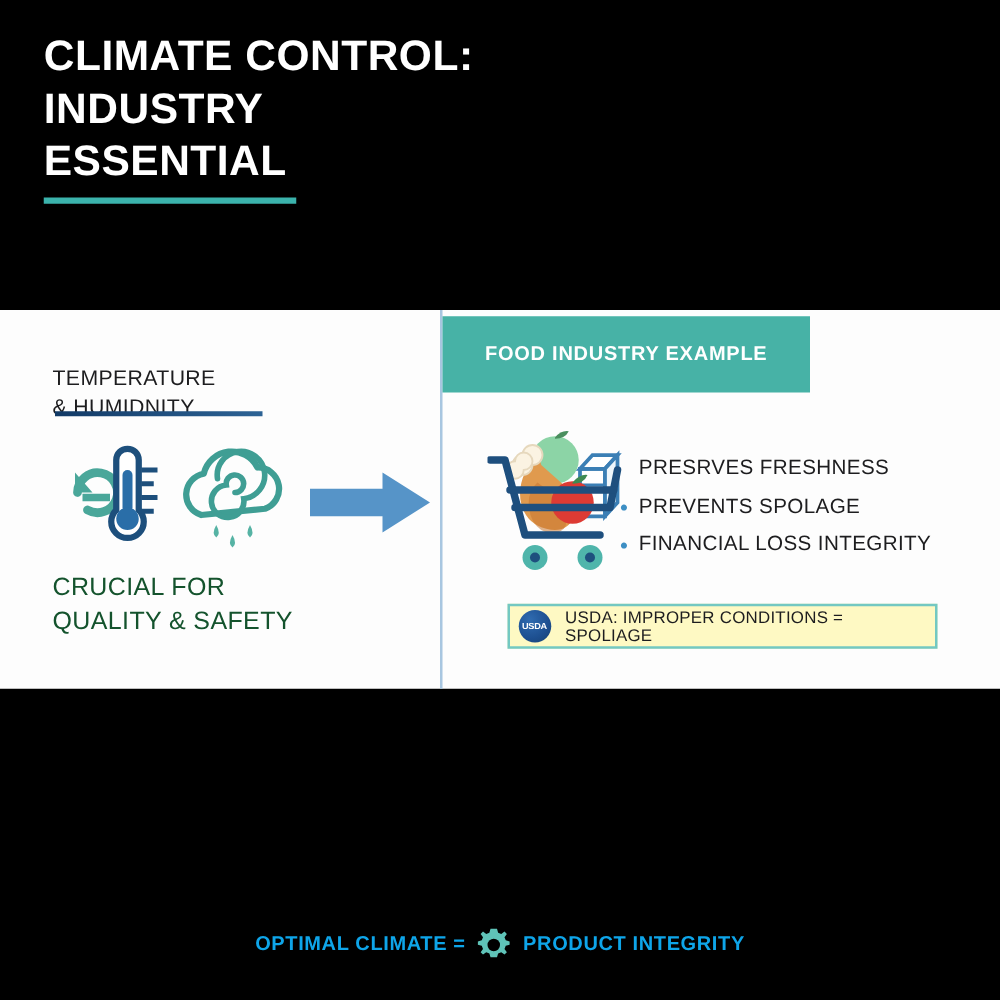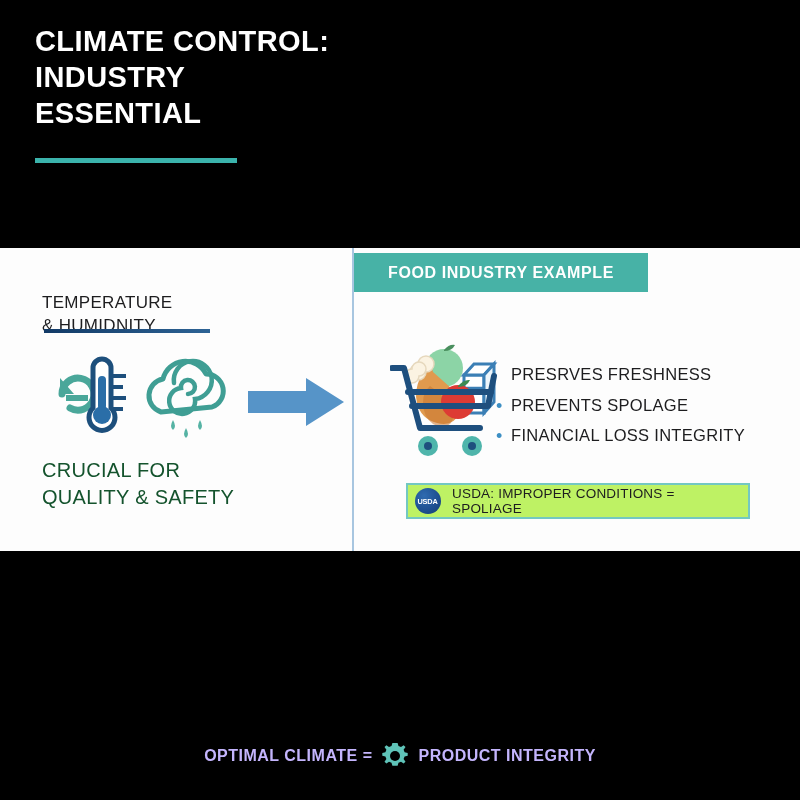--- a/index.html
+++ b/index.html
@@ -8,21 +8,21 @@
     background:#000000;
     font-family:"Liberation Sans", sans-serif;
     overflow:hidden;
     position:relative;
   }
 
   
   #header { position:absolute; left:35px; top:24px; width:600px; }
   #header-title {
     color:#ffffff;
-    font-size:29px;
+    font-size:34px;
     font-weight:bold;
     line-height:1.24;
     letter-spacing:0.4px;
     white-space:pre-line;
   }
   #title-rule {
     position:absolute; left:35px; top:158px;
     width:202px; height:5px;
     background:#3bb3ac;
   }
@@ -63,21 +63,21 @@
     white-space:pre-line;
   }
 
   
   #flow-arrow { position:absolute; left:248px; top:376px; width:96px; height:52px; }
 
   
   #right-panel { position:absolute; left:354px; top:0; width:446px; height:303px; }
   #example-badge {
     position:absolute; left:0px; top:5px;
-    width:294px; height:39px;
+    width:294px; height:61px;
     background:#47b2a6;
     display:flex; align-items:center; justify-content:center;
   }
   #example-badge-label {
     color:#ffffff; font-size:16px; font-weight:bold; letter-spacing:0.6px;
   }
   #cart-icon { position:absolute; left:36px; top:88px; width:110px; height:125px; }
   #benefit-list { position:absolute; left:142px; top:112px; width:300px; }
   .benefit-row {
     display:flex; align-items:flex-start;
@@ -85,21 +85,21 @@
     line-height:1.7;
   }
   .benefit-bullet {
     color:#3d8fc4; font-size:18px; width:15px; flex:0 0 15px; text-align:left;
   }
   .benefit-bullet.hidden { visibility:hidden; }
   #usda-note {
     position:absolute; left:52px; top:235px;
     width:344px; height:36px;
     border:2px solid #73c8c2;
-    background:#bef264;
+    background:#fef9c3;
     display:flex; align-items:center;
   }
   #usda-seal {
     width:26px; height:26px; flex:0 0 26px; margin-left:7px;
     border-radius:50%;
     background:radial-gradient(circle at 35% 30%, #2f6bb0 0%, #1d4f90 60%, #16406f 100%);
     display:flex; align-items:center; justify-content:center;
   }
   #usda-seal-text {
     color:#ffffff; font-size:7px; font-weight:bold; letter-spacing:-0.2px;
@@ -108,21 +108,21 @@
   #usda-note-text {
     margin-left:11px; font-size:13.5px; color:#1d1d1f; letter-spacing:0.2px;
   }
 
   
   #footer {
     position:absolute; left:0; top:742px; width:800px;
     display:flex; align-items:center; justify-content:center; gap:9px;
   }
   .footer-text {
-    color:#c4b5fd; font-size:16px; font-weight:bold; letter-spacing:0.5px;
+    color:#0ea5e9; font-size:16px; font-weight:bold; letter-spacing:0.5px;
   }
   #footer-gear { width:28px; height:28px; flex:0 0 28px; }
 </style>
 </head>
 <body>
 
 <div id="header">
   <div id="header-title">CLIMATE CONTROL:
 INDUSTRY
 ESSENTIAL</div>

